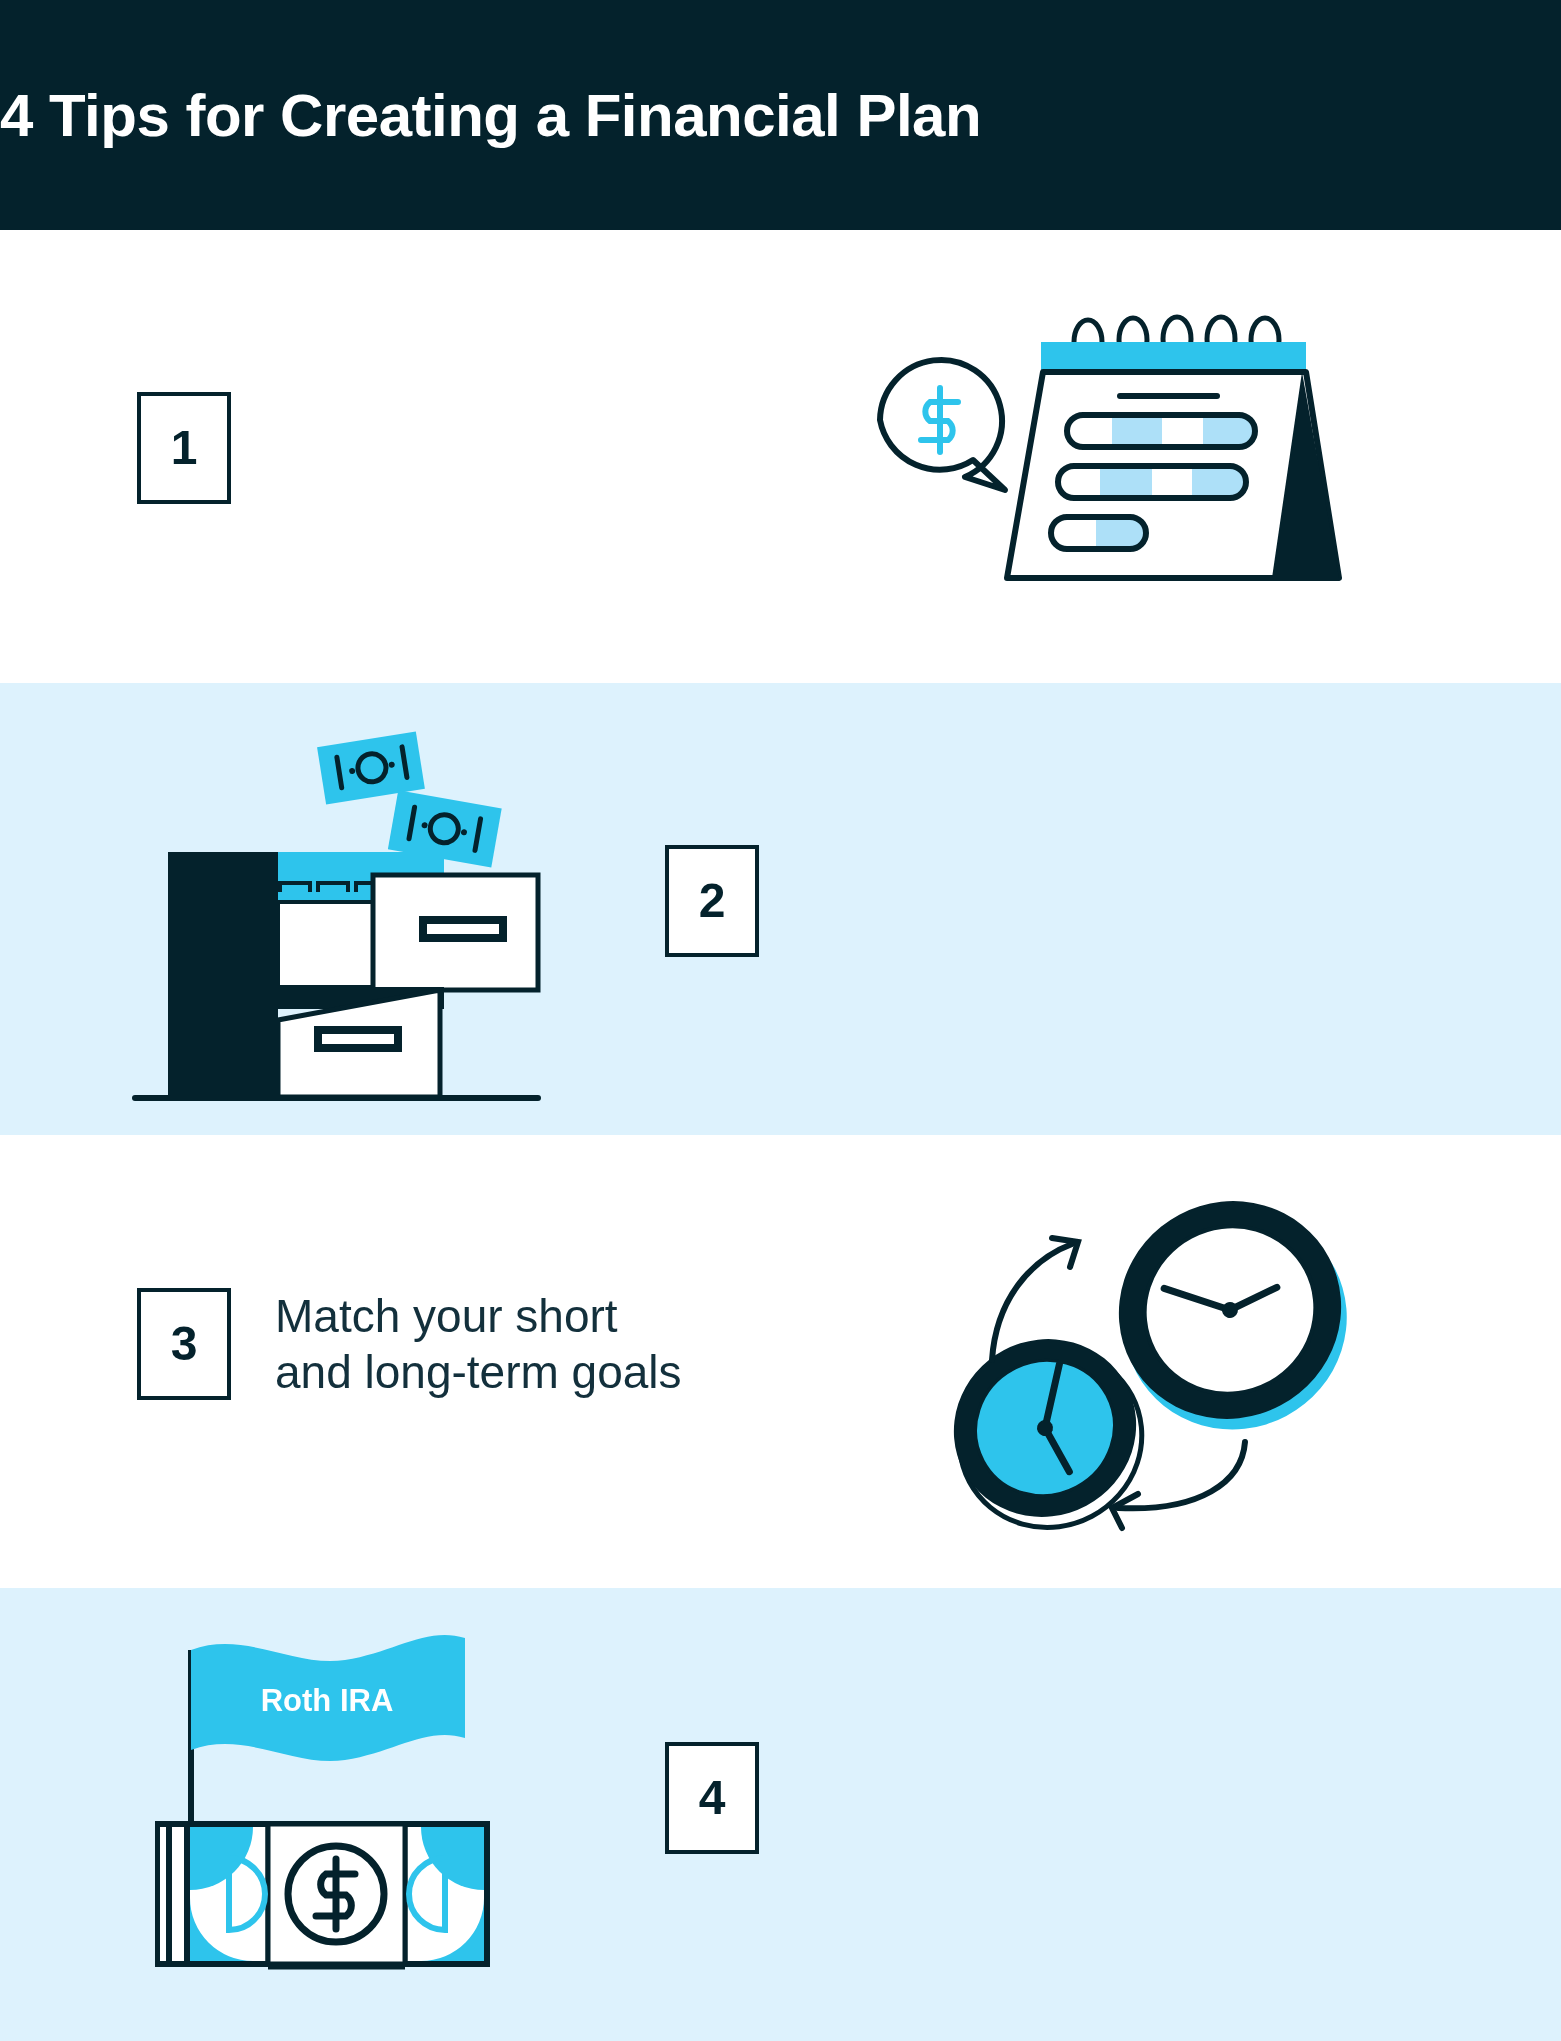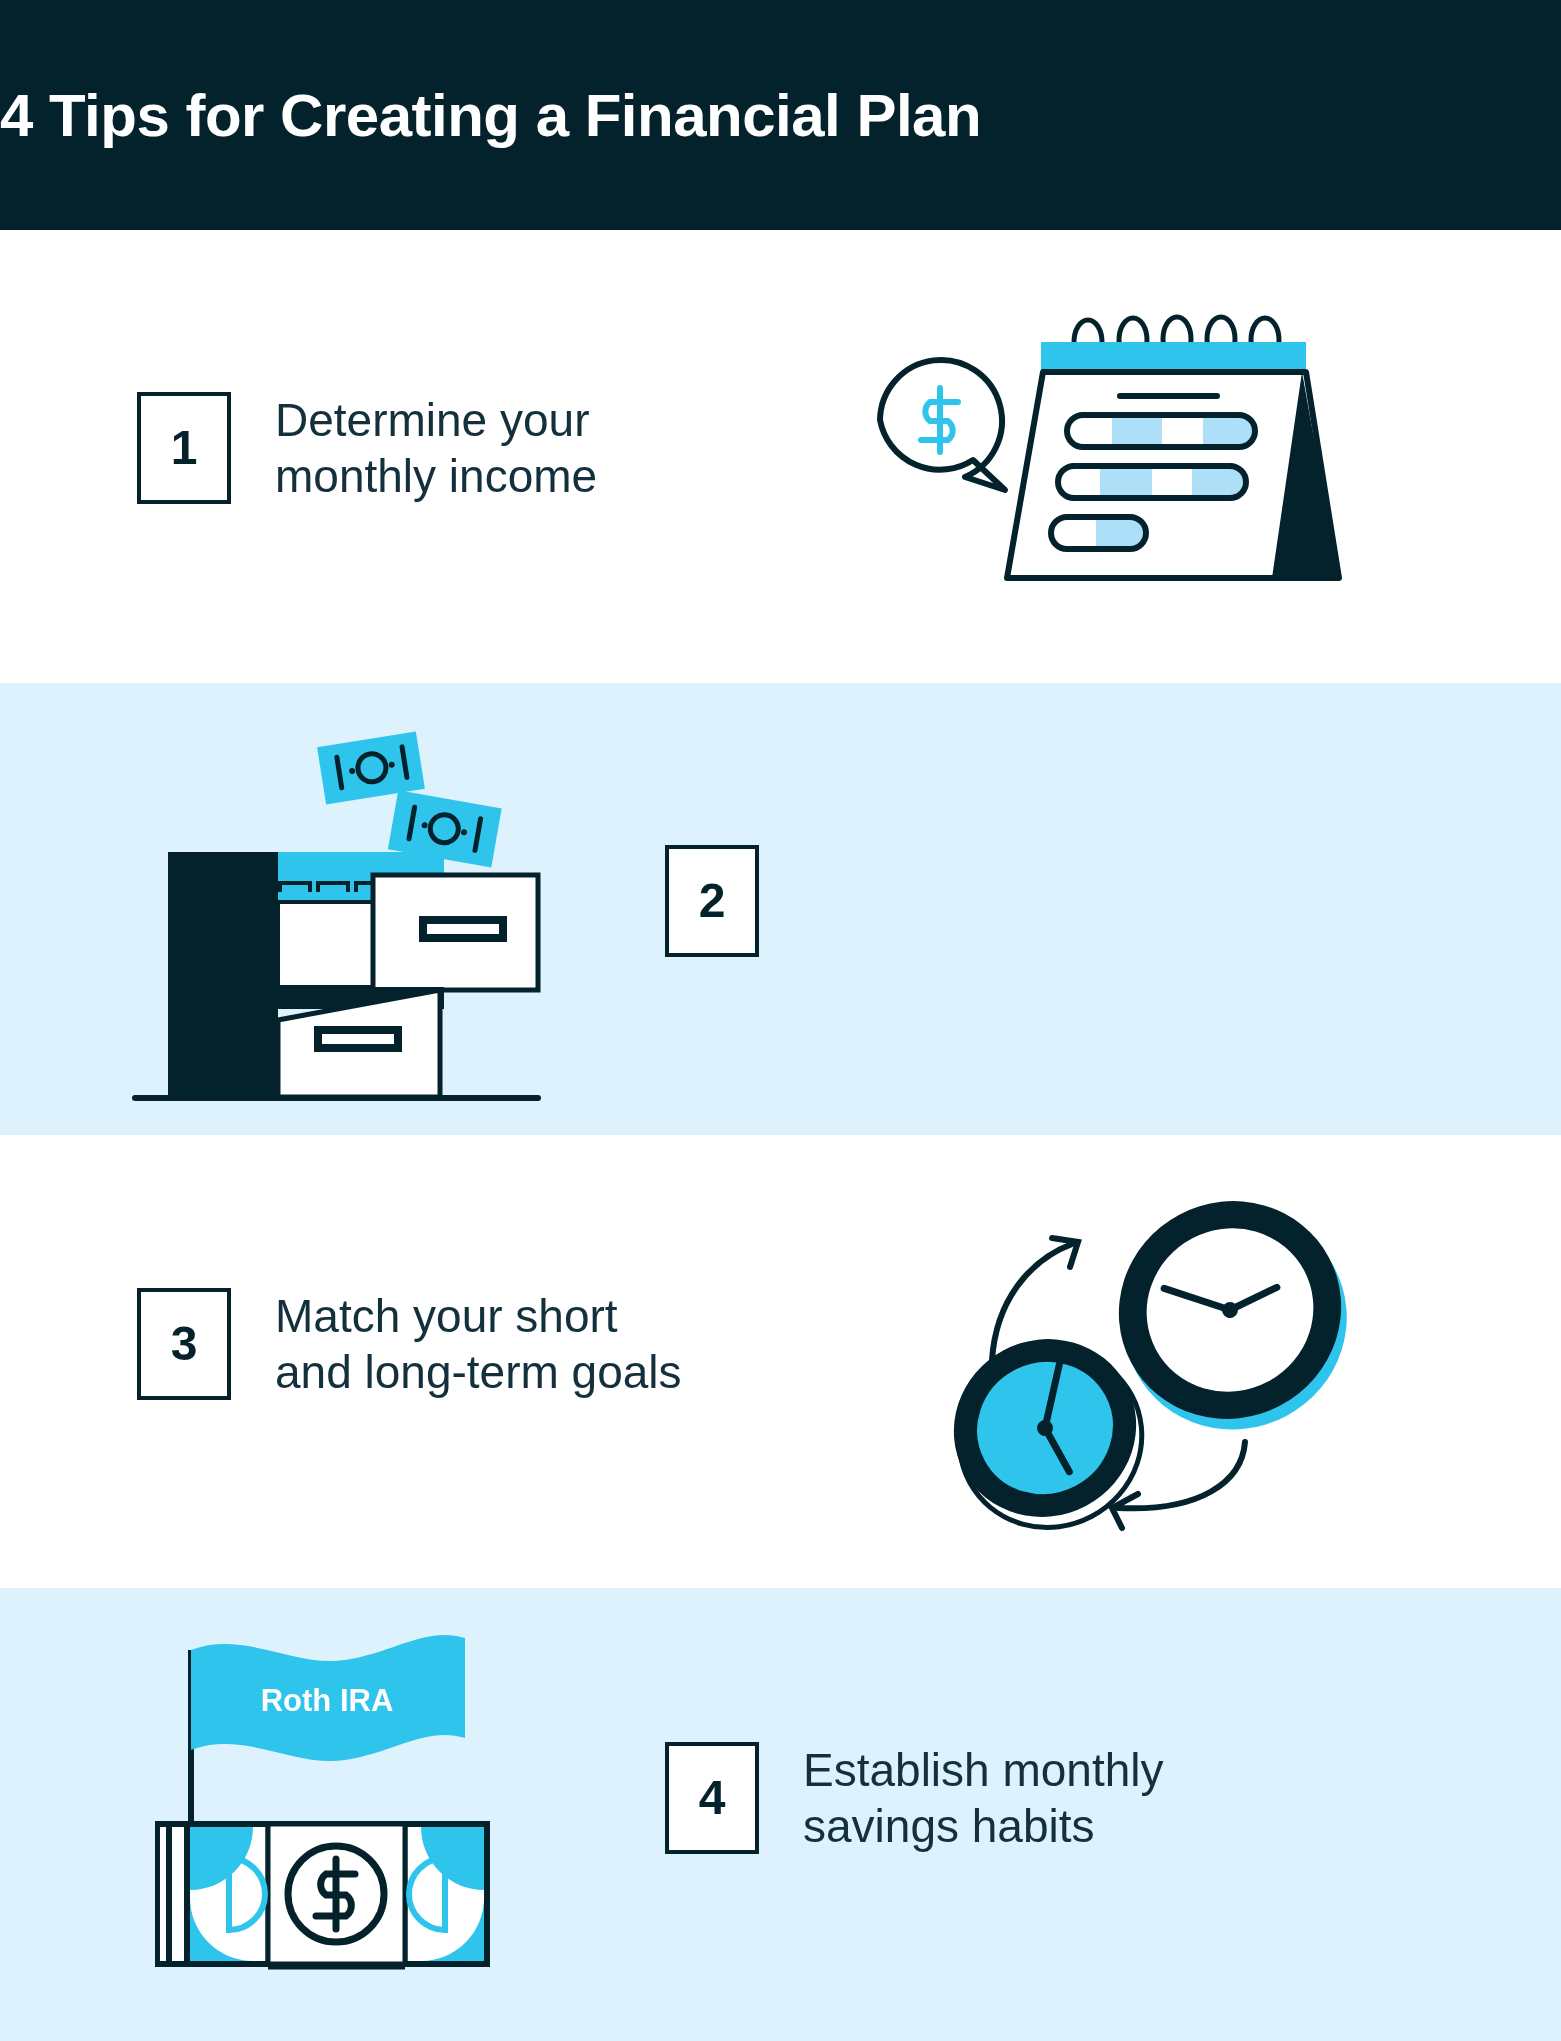--- a/index.html
+++ b/index.html
@@ -109,22 +109,20 @@
   <div class="band band-4 band-tint"></div>
 
   <div class="header">
     <div class="header-title">4 Tips for Creating a Financial Plan</div>
   </div>
 
   <div class="step-block step-1">
     <div class="num-box">
       <span>1</span>
     </div>
-    <div class="step-text">Determine your
-monthly income</div>
   </div>
 
   <div class="illus illus-1">
     <svg viewBox="0 0 500 320" width="500" height="320" xmlns="http://www.w3.org/2000/svg">
 
       <g>
         <path d="M25 130 A61 61 0 1 1 110 187 L150 200 L118 170 A61 61 0 0 1 25 130 Z" fill="#ffffff" stroke="#04222c" stroke-width="6" stroke-linejoin="round"></path>
 
         <g stroke="#2ec4ec" stroke-width="6" fill="none" stroke-linecap="round">
           <path d="M85 98 L85 162"></path>
@@ -287,22 +285,20 @@
         <path d="M345 282 C342 322 300 352 218 348"></path>
         <path d="M238 334 L212 348 L222 368"></path>
       </g>
     </svg>
   </div>
 
   <div class="step-block step-4">
     <div class="num-box">
       <span>4</span>
     </div>
-    <div class="step-text">Establish monthly
-savings habits</div>
   </div>
 
   <div class="illus illus-4">
     <svg viewBox="0 0 420 400" width="420" height="400" xmlns="http://www.w3.org/2000/svg">
 
       <line x1="36" y1="30" x2="36" y2="205" stroke="#04222c" stroke-width="6"></line>
 
       <path d="M36 30
                C90 10 140 48 190 40
                C240 32 272 6 310 18

